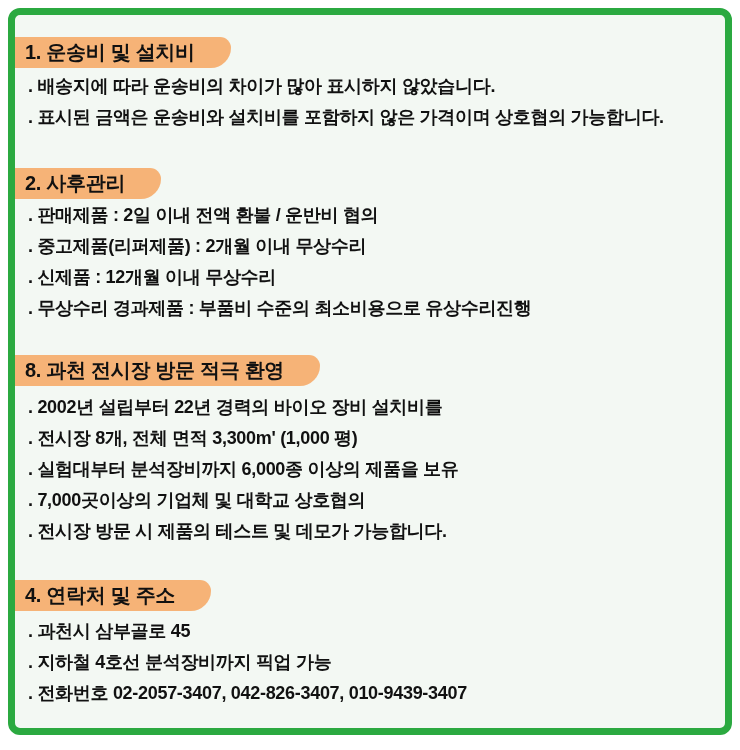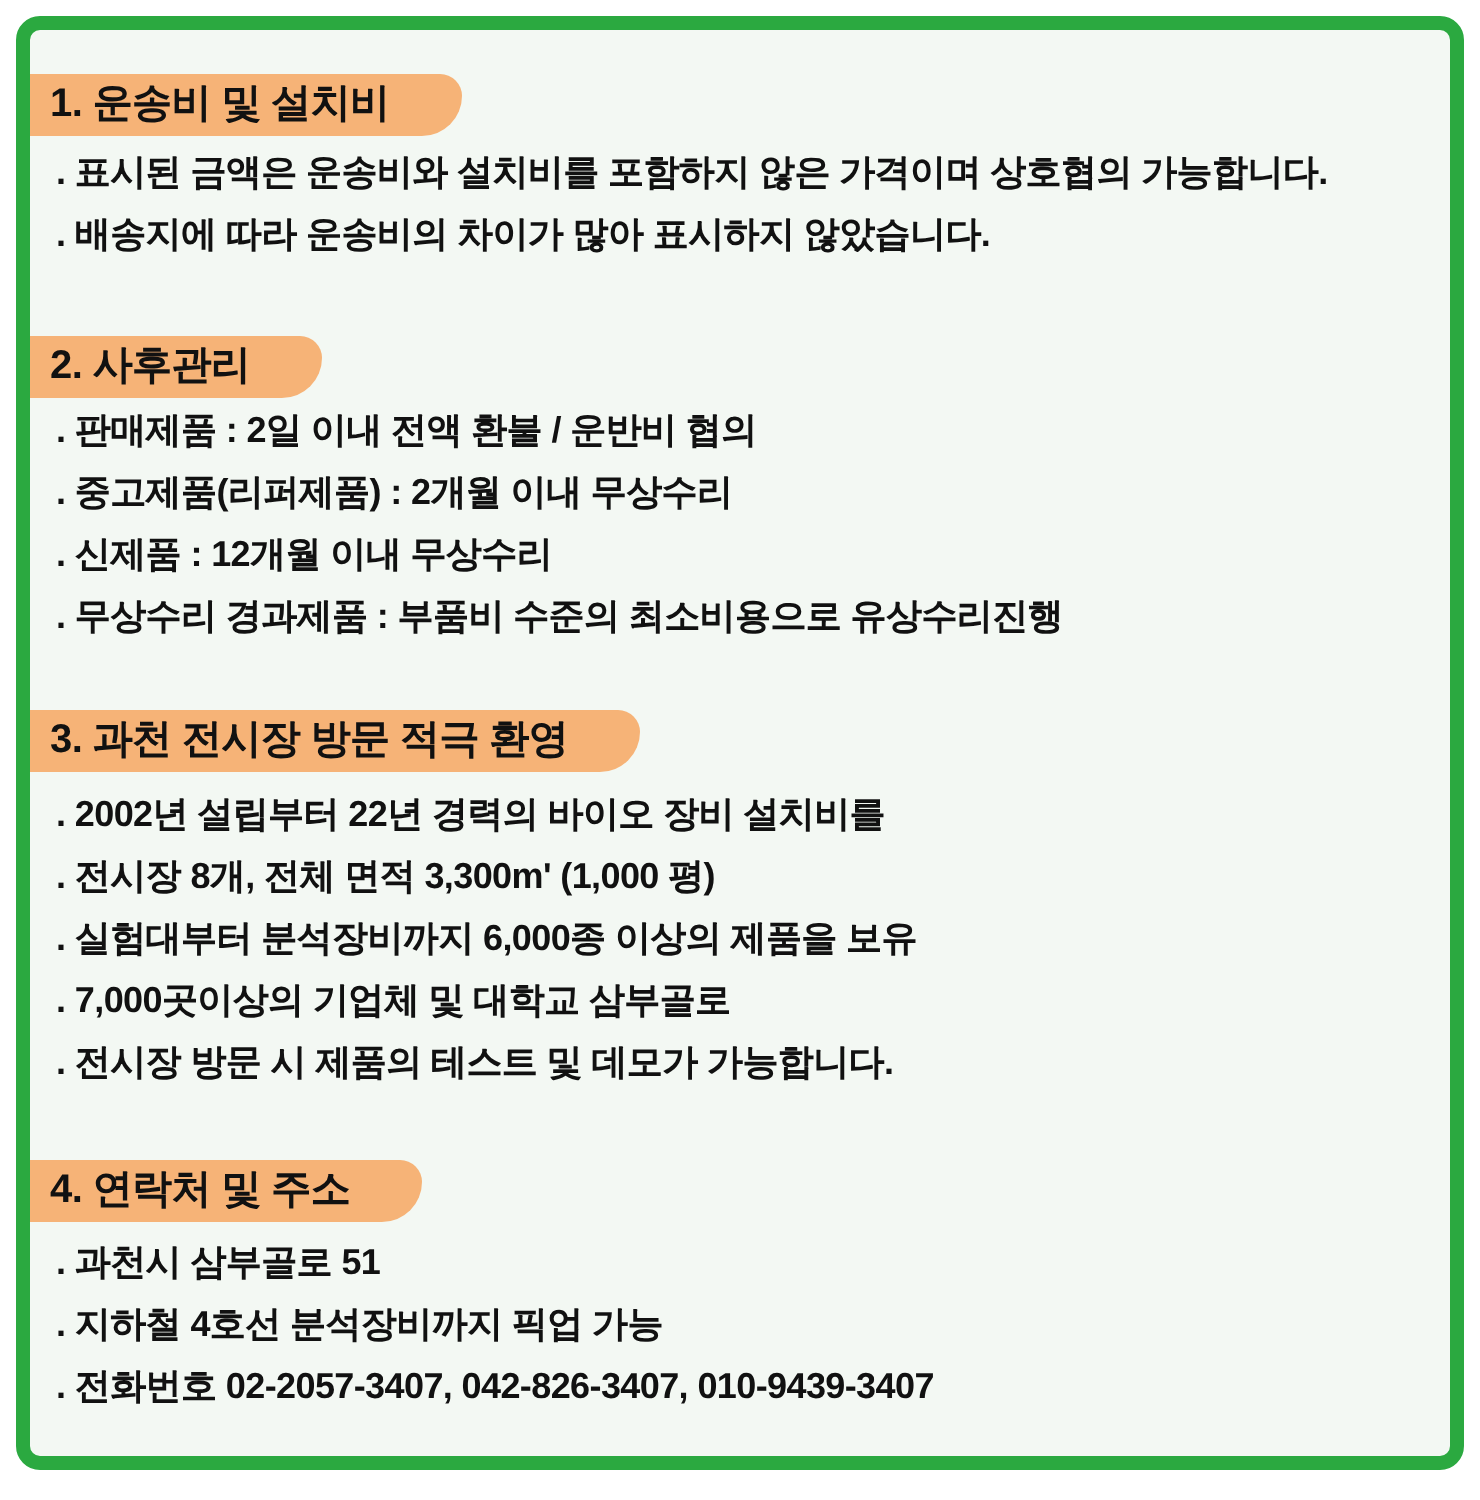--- a/index.html
+++ b/index.html
@@ -50,48 +50,48 @@
   .s4 .items { margin-top: 5px; }
 </style>
 </head>
 <body>
 
 <div class="frame">
 
   <div class="section s1">
     <div class="badge">1. 운송비 및 설치비</div>
     <div class="items">
+      <div class="item">. 배송지에 따라 운송비의 차이가 많아 표시하지 않았습니다.</div>
       <div class="item">. 표시된 금액은 운송비와 설치비를 포함하지 않은 가격이며 상호협의 가능합니다.</div>
-      <div class="item">. 배송지에 따라 운송비의 차이가 많아 표시하지 않았습니다.</div>
     </div>
   </div>
 
   <div class="section s2">
     <div class="badge">2. 사후관리</div>
     <div class="items">
       <div class="item">. 판매제품 : 2일 이내 전액 환불 / 운반비 협의</div>
       <div class="item">. 중고제품(리퍼제품) : 2개월 이내 무상수리</div>
       <div class="item">. 신제품 : 12개월 이내 무상수리</div>
       <div class="item">. 무상수리 경과제품 : 부품비 수준의 최소비용으로 유상수리진행</div>
     </div>
   </div>
 
   <div class="section s3">
-    <div class="badge">3. 과천 전시장 방문 적극 환영</div>
+    <div class="badge">8. 과천 전시장 방문 적극 환영</div>
     <div class="items">
       <div class="item">. 2002년 설립부터 22년 경력의 바이오 장비 설치비를</div>
       <div class="item">. 전시장 8개, 전체 면적 3,300m' (1,000 평)</div>
       <div class="item">. 실험대부터 분석장비까지 6,000종 이상의 제품을 보유</div>
-      <div class="item">. 7,000곳이상의 기업체 및 대학교 삼부골로</div>
+      <div class="item">. 7,000곳이상의 기업체 및 대학교 상호협의</div>
       <div class="item">. 전시장 방문 시 제품의 테스트 및 데모가 가능합니다.</div>
     </div>
   </div>
 
   <div class="section s4">
     <div class="badge">4. 연락처 및 주소</div>
     <div class="items">
-      <div class="item">. 과천시 삼부골로 51</div>
+      <div class="item">. 과천시 삼부골로 45</div>
       <div class="item">. 지하철 4호선 분석장비까지 픽업 가능</div>
       <div class="item">. 전화번호 02-2057-3407, 042-826-3407, 010-9439-3407</div>
     </div>
   </div>
 
 </div>
 
 </body></html>

